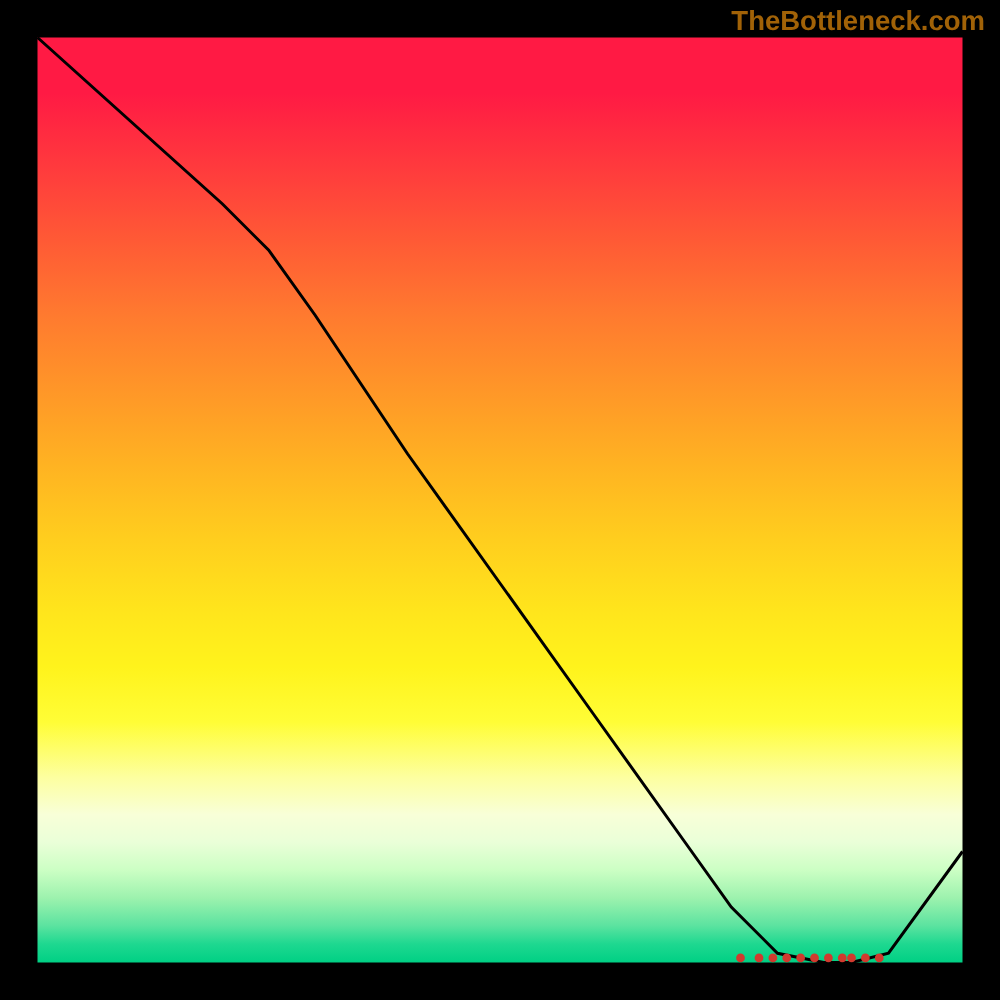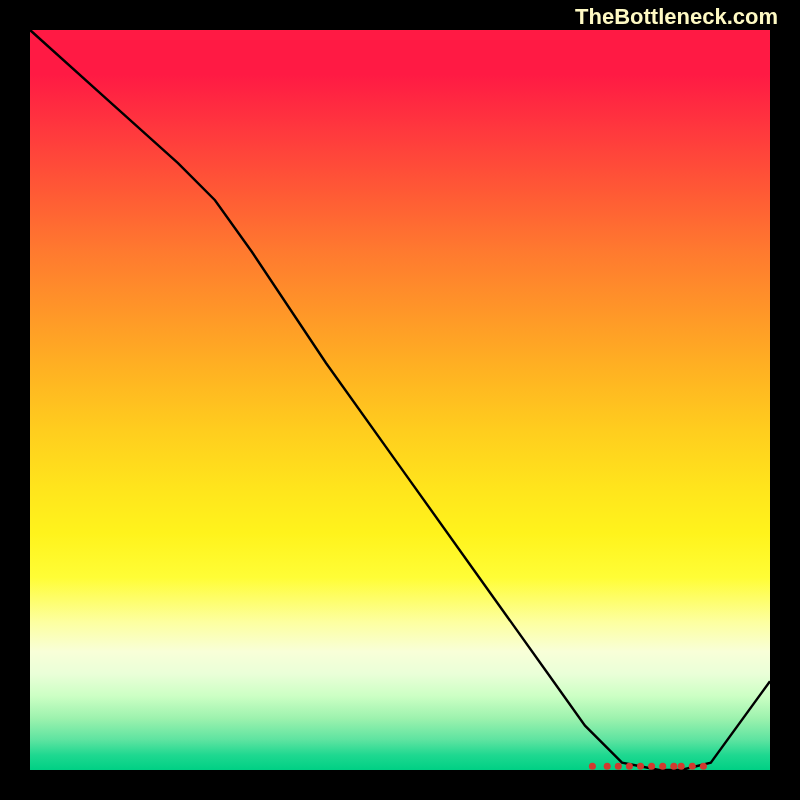--- a/index.html
+++ b/index.html
@@ -13,22 +13,22 @@
   }
   .frame {
     position: relative;
     width: 800px;
     height: 800px;
     background: #000;
   }
   .watermark {
     position: absolute;
     top: 4px;
-    right: 22px;
-    color: #fef9c3;
+    right: 12px;
+    color: #a16207;
     font-size: 22px;
     font-weight: bold;
     z-index: 10;
   }
   .plot-area {
     position: absolute;
     left: 30px;
     top: 30px;
     width: 740px;
     height: 740px;

